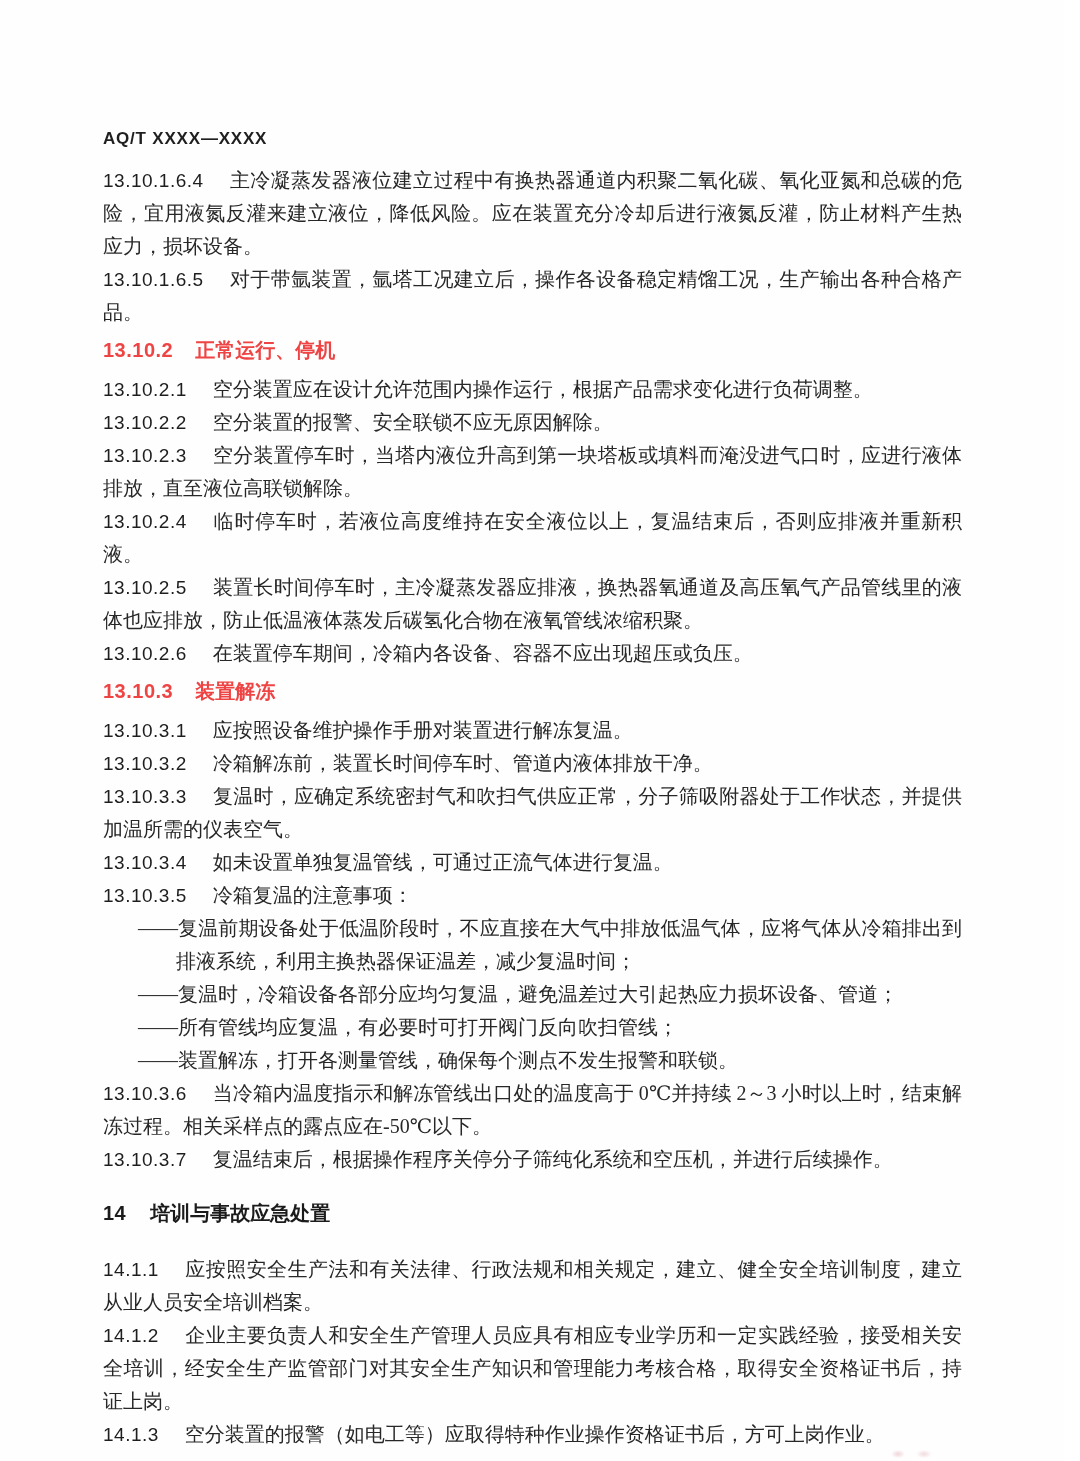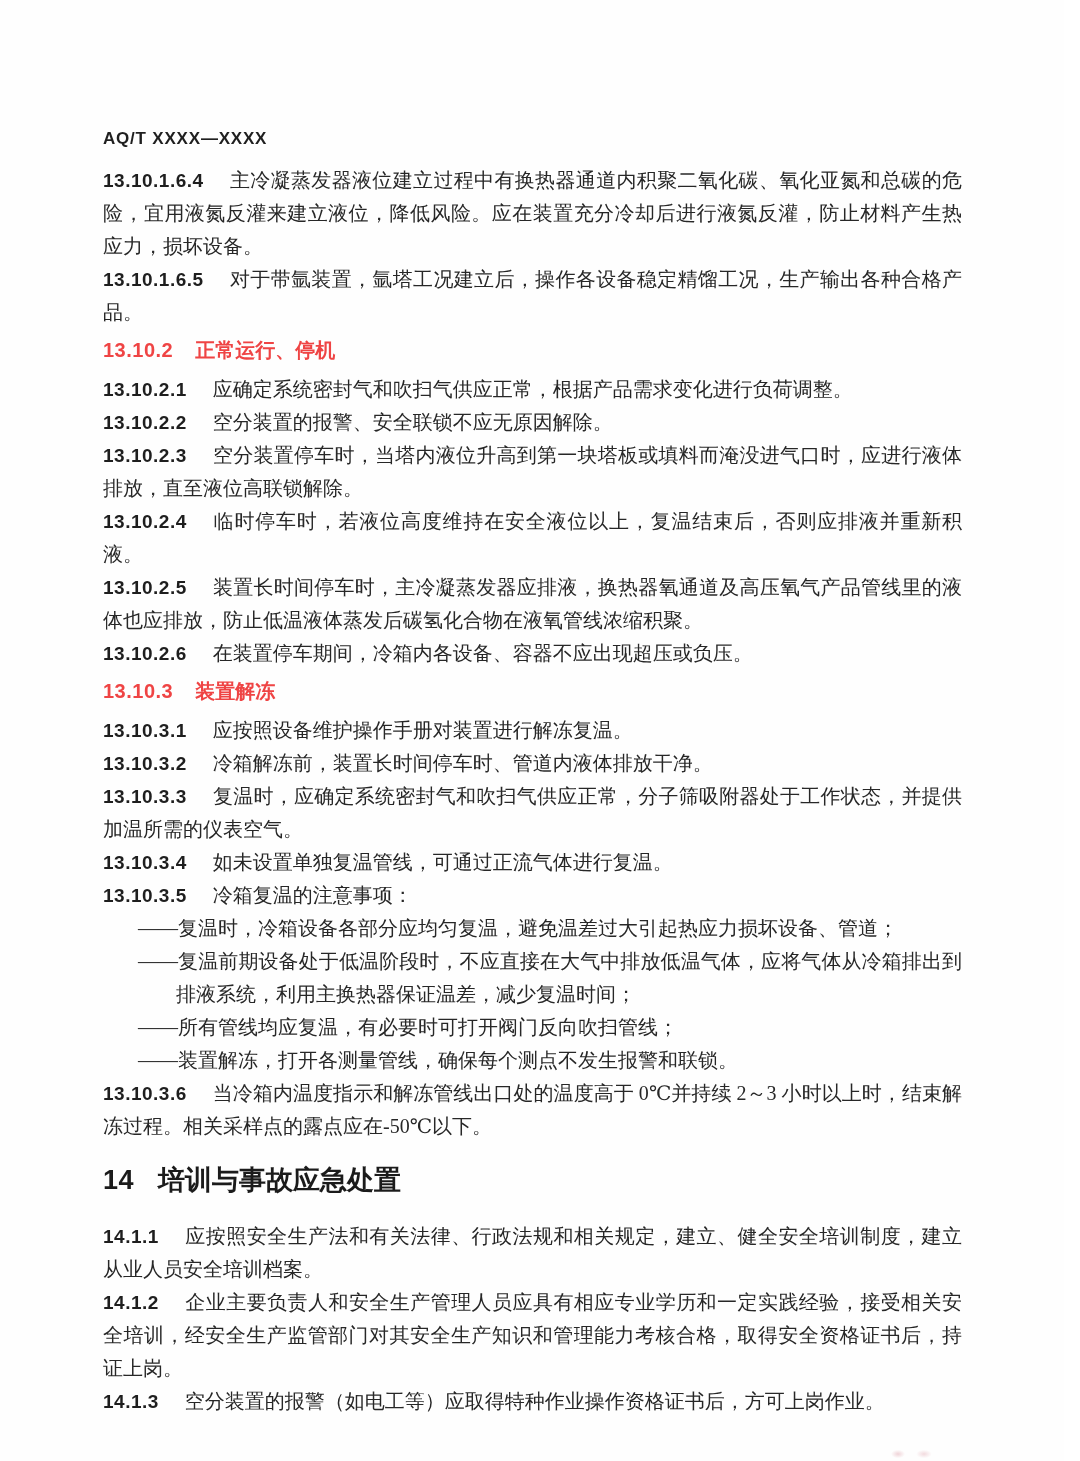--- a/index.html
+++ b/index.html
@@ -26,39 +26,39 @@
     margin-bottom: 14px;
   }
   .clause {
     font-size: 20px;
     line-height: 33px;
     text-align: justify;
     color: #272727;
   }
   .clause .cnum {
     font-family: "Liberation Sans", "DejaVu Sans", sans-serif;
-    font-weight: 700;
+    font-weight: 400;
     font-size: 19px;
     color: #1e1e1e;
     margin-right: 26px;
     letter-spacing: 0.5px;
   }
   .sec-heading {
     font-family: "Liberation Sans", "DejaVu Sans", sans-serif;
     font-weight: 700;
     font-size: 20px;
     line-height: 33px;
     color: #ef4444;
     margin: 5px 0 6px 0;
   }
   .sec-heading .hnum { margin-right: 22px; letter-spacing: 0.5px; }
   .chapter-heading {
     font-family: "Liberation Sans", "DejaVu Sans", sans-serif;
     font-weight: 700;
-    font-size: 27px;
+    font-size: 20px;
     line-height: 34px;
     color: #1b1b1b;
     margin: 20px 0 23px 0;
   }
   .chapter-heading .hnum { margin-right: 24px; letter-spacing: 0.5px; }
   .dash-item {
     font-size: 20px;
     line-height: 33px;
     text-align: justify;
     color: #272727;
@@ -80,21 +80,21 @@
 <div class="page">
 
   <div class="doc-header">AQ/T XXXX—XXXX</div>
 
   <p class="clause"><span class="cnum">13.10.1.6.4</span><span>主冷凝蒸发器液位建立过程中有换热器通道内积聚二氧化碳、氧化亚氮和总碳的危险，宜用液氮反灌来建立液位，降低风险。应在装置充分冷却后进行液氮反灌，防止材料产生热应力，损坏设备。</span></p>
 
   <p class="clause"><span class="cnum">13.10.1.6.5</span><span>对于带氩装置，氩塔工况建立后，操作各设备稳定精馏工况，生产输出各种合格产品。</span></p>
 
   <h3 class="sec-heading"><span class="hnum">13.10.2</span><span>正常运行、停机</span></h3>
 
-  <p class="clause"><span class="cnum">13.10.2.1</span><span>应确定系统密封气和吹扫气供应正常，根据产品需求变化进行负荷调整。</span></p>
+  <p class="clause"><span class="cnum">13.10.2.1</span><span>空分装置应在设计允许范围内操作运行，根据产品需求变化进行负荷调整。</span></p>
 
   <p class="clause"><span class="cnum">13.10.2.2</span><span>空分装置的报警、安全联锁不应无原因解除。</span></p>
 
   <p class="clause"><span class="cnum">13.10.2.3</span><span>空分装置停车时，当塔内液位升高到第一块塔板或填料而淹没进气口时，应进行液体排放，直至液位高联锁解除。</span></p>
 
   <p class="clause"><span class="cnum">13.10.2.4</span><span>临时停车时，若液位高度维持在安全液位以上，复温结束后，否则应排液并重新积液。</span></p>
 
   <p class="clause"><span class="cnum">13.10.2.5</span><span>装置长时间停车时，主冷凝蒸发器应排液，换热器氧通道及高压氧气产品管线里的液体也应排放，防止低温液体蒸发后碳氢化合物在液氧管线浓缩积聚。</span></p>
 
   <p class="clause"><span class="cnum">13.10.2.6</span><span>在装置停车期间，冷箱内各设备、容器不应出现超压或负压。</span></p>
@@ -104,27 +104,28 @@
   <p class="clause"><span class="cnum">13.10.3.1</span><span>应按照设备维护操作手册对装置进行解冻复温。</span></p>
 
   <p class="clause"><span class="cnum">13.10.3.2</span><span>冷箱解冻前，装置长时间停车时、管道内液体排放干净。</span></p>
 
   <p class="clause"><span class="cnum">13.10.3.3</span><span>复温时，应确定系统密封气和吹扫气供应正常，分子筛吸附器处于工作状态，并提供加温所需的仪表空气。</span></p>
 
   <p class="clause"><span class="cnum">13.10.3.4</span><span>如未设置单独复温管线，可通过正流气体进行复温。</span></p>
 
   <p class="clause"><span class="cnum">13.10.3.5</span><span>冷箱复温的注意事项：</span></p>
 
+  <p class="dash-item">——复温前期设备处于低温阶段时，不应直接在大气中排放低温气体，应将气体从冷箱排出到排液系统，利用主换热器保证温差，减少复温时间；</p>
   <p class="dash-item">——复温时，冷箱设备各部分应均匀复温，避免温差过大引起热应力损坏设备、管道；</p>
-  <p class="dash-item">——复温前期设备处于低温阶段时，不应直接在大气中排放低温气体，应将气体从冷箱排出到排液系统，利用主换热器保证温差，减少复温时间；</p>
   <p class="dash-item">——所有管线均应复温，有必要时可打开阀门反向吹扫管线；</p>
   <p class="dash-item">——装置解冻，打开各测量管线，确保每个测点不发生报警和联锁。</p>
 
   <p class="clause"><span class="cnum">13.10.3.6</span><span>当冷箱内温度指示和解冻管线出口处的温度高于 0℃并持续 2～3 小时以上时，结束解冻过程。相关采样点的露点应在-50℃以下。</span></p>
 
+  <p class="clause"><span class="cnum">13.10.3.7</span><span>复温结束后，根据操作程序关停分子筛纯化系统和空压机，并进行后续操作。</span></p>
 
   <h2 class="chapter-heading"><span class="hnum">14</span><span>培训与事故应急处置</span></h2>
 
 
   <p class="clause"><span class="cnum">14.1.1</span><span>应按照安全生产法和有关法律、行政法规和相关规定，建立、健全安全培训制度，建立从业人员安全培训档案。</span></p>
 
   <p class="clause"><span class="cnum">14.1.2</span><span>企业主要负责人和安全生产管理人员应具有相应专业学历和一定实践经验，接受相关安全培训，经安全生产监管部门对其安全生产知识和管理能力考核合格，取得安全资格证书后，持证上岗。</span></p>
 
   <p class="clause"><span class="cnum">14.1.3</span><span>空分装置的报警（如电工等）应取得特种作业操作资格证书后，方可上岗作业。</span></p>
 

